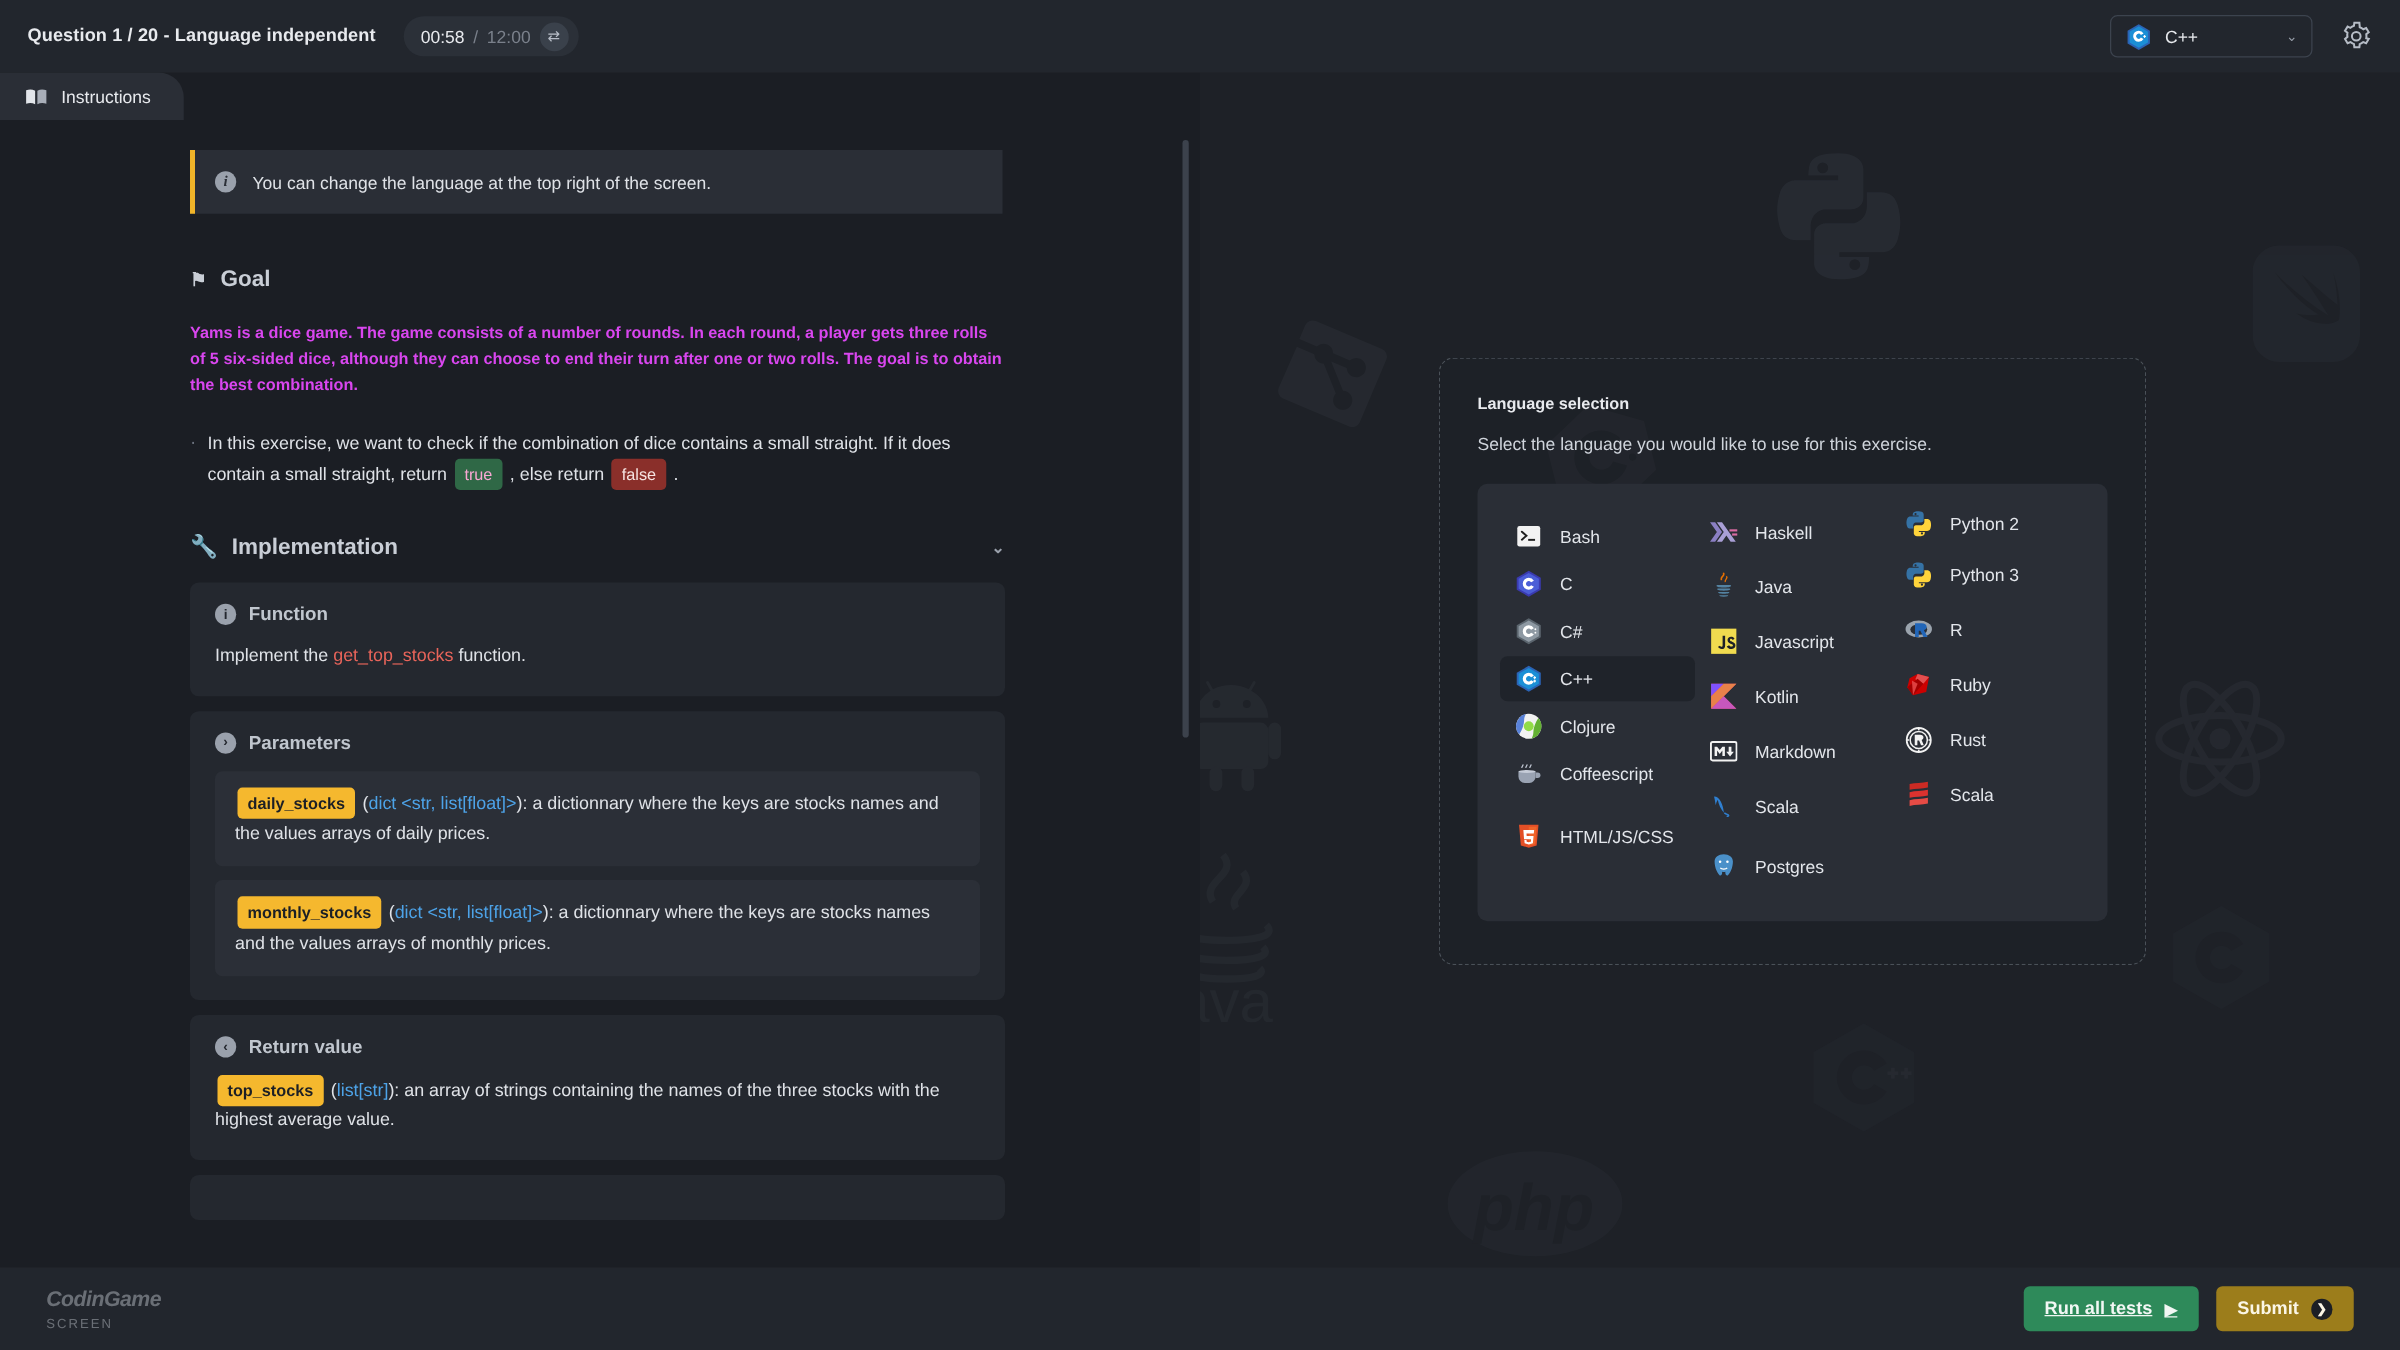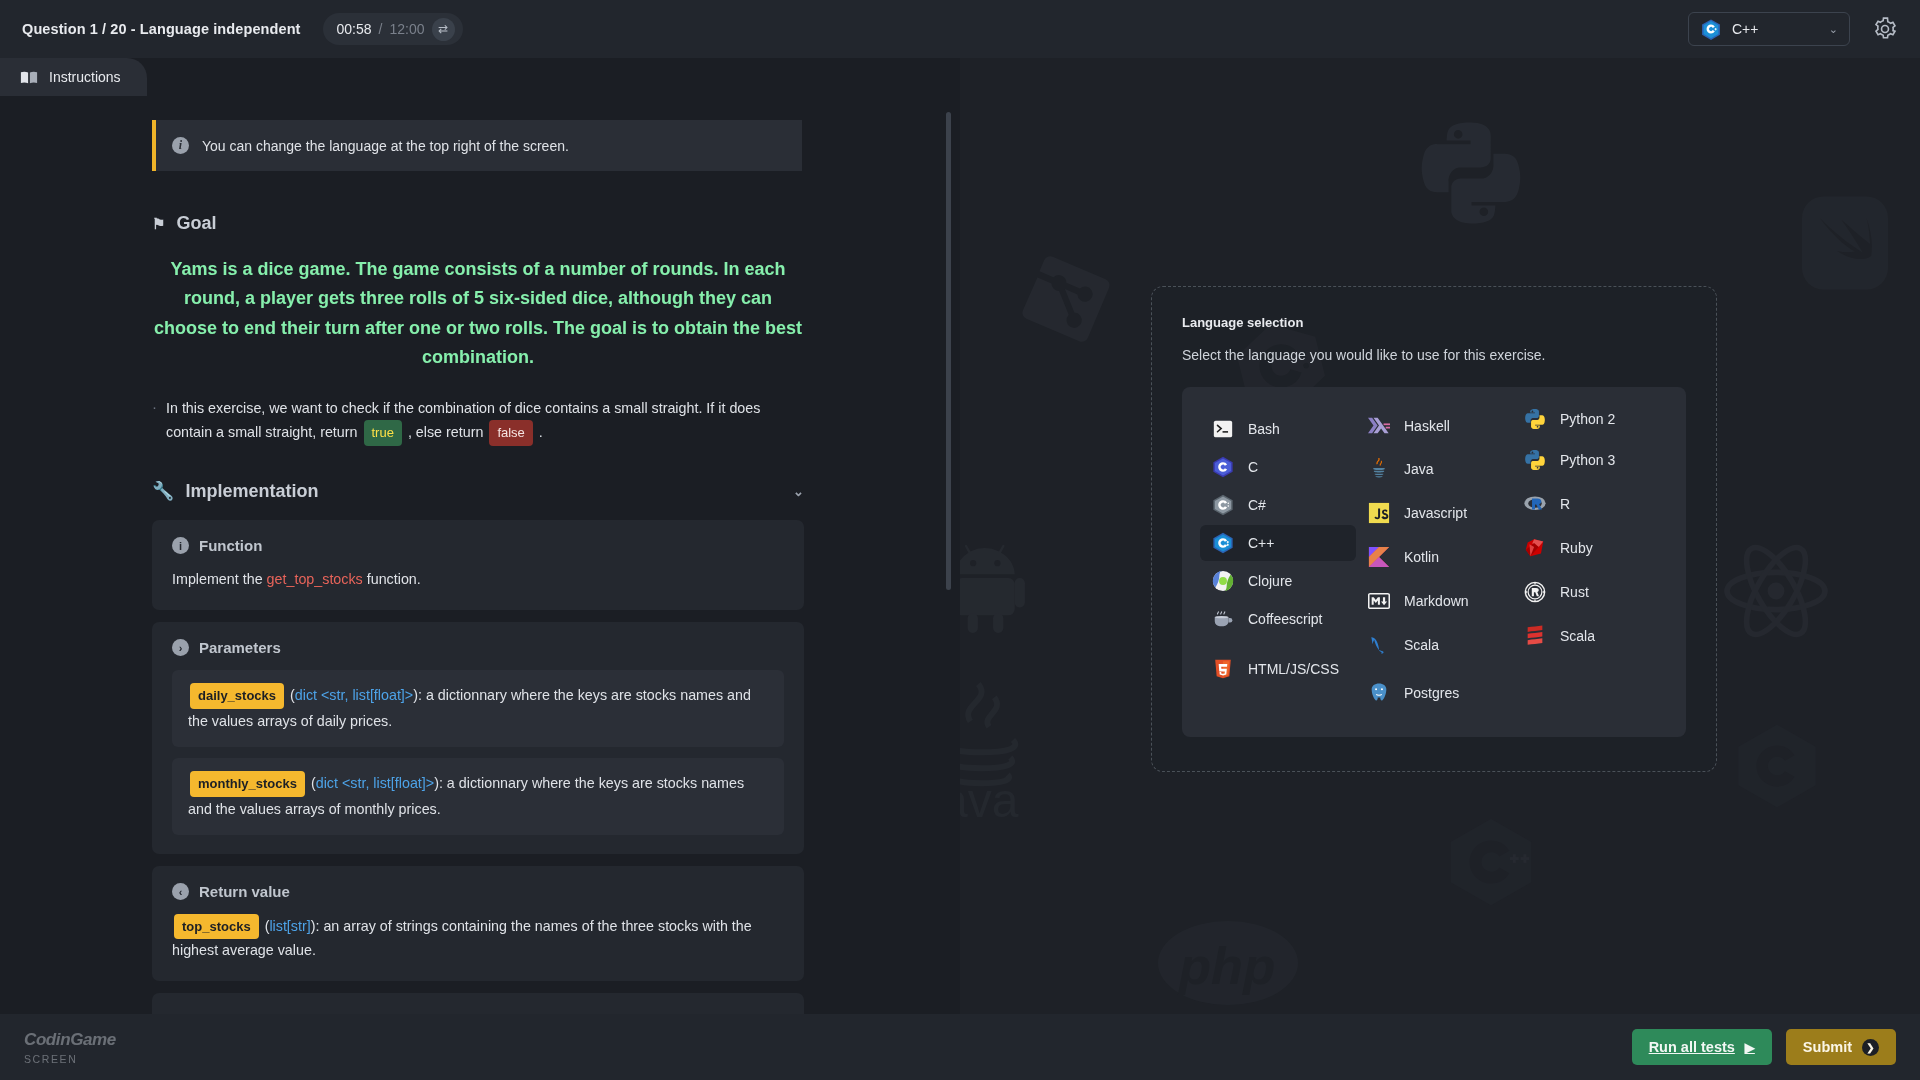--- a/index.html
+++ b/index.html
@@ -83,38 +83,38 @@
   }
 
   .sec-head {
     display: flex; align-items: center; gap: 11px;
     font-size: 18px; font-weight: bold; color: #c9ced6;
     margin-bottom: 21px;
   }
   .sec-head .flagic { font-size: 15px; color: #c9ced6; }
 
   .goal-para {
-    font-size: 18px; font-weight: bold; line-height: 1.63;
-    color: #86efac; width: 652px; margin-bottom: 24px; text-align: center;
+    font-size: 13px; font-weight: bold; line-height: 1.63;
+    color: #d946ef; width: 652px; margin-bottom: 24px;
   }
   ul.bullets { list-style: none; width: 652px; }
   ul.bullets li {
     position: relative; padding-left: 14px;
     font-size: 14.3px; line-height: 1.68; color: #dfe2e7;
     margin-bottom: 18px;
   }
   ul.bullets li::before {
     content: "·"; position: absolute; left: 0; top: -2px;
     color: #6d7480; font-size: 15px;
   }
   .chip {
     display: inline-block; padding: 2px 8px; border-radius: 4px;
     font-size: 13px; margin: 0 2px; vertical-align: baseline;
   }
-  .chip-true { background: #2f6846; color: #fde047; }
+  .chip-true { background: #2f6846; color: #f9a8d4; }
   .chip-false { background: #8a2f2a; color: #f6e4e2; }
   .chip-yellow { background: #f5b82e; color: #1c1f25; font-weight: bold; font-size: 13px; }
   .type-blue { color: #4da3e8; }
   .fn-red { color: #e8645a; }
 
   .impl-head {
     display: flex; align-items: center; gap: 11px;
     font-size: 18px; font-weight: bold; color: #c9ced6;
     margin: 34px 0 18px 0; width: 652px;
   }
@@ -172,21 +172,21 @@
     display: flex; align-items: center; gap: 14px;
     height: 36px; padding: 0 12px; border-radius: 6px; cursor: pointer;
     font-size: 14px; color: #e3e6eb;
   }
   .lang-item.sel { background: #1f232a; }
   .lic { width: 22px; height: 22px; flex: 0 0 22px; display:block; }
 
   
   .footer {
     height: 66px; flex: 0 0 66px; background: #22262d;
-    display: flex; align-items: center; padding: 0 24px;
+    display: flex; align-items: center; padding: 0 37px;
     position: relative; z-index: 40;
   }
   .brand { display: flex; flex-direction: column; gap: 3px; opacity: .42; }
   .brand-1 {
     font-size: 17px; font-weight: bold; font-style: italic;
     color: #cfd4db; letter-spacing: -.4px;
   }
   .brand-2 { font-size: 10.5px; letter-spacing: 1.6px; color: #cfd4db; }
   .footer-actions { margin-left: auto; display: flex; gap: 14px; }
   .btn {

